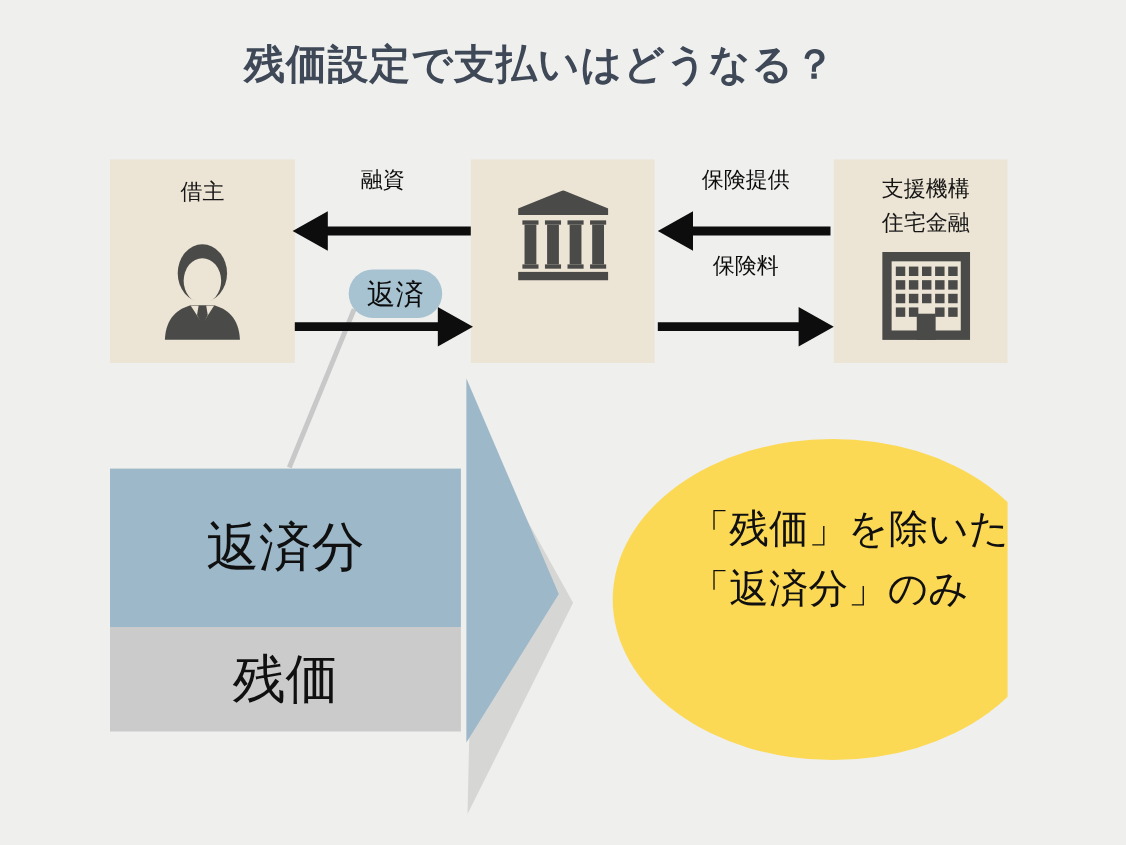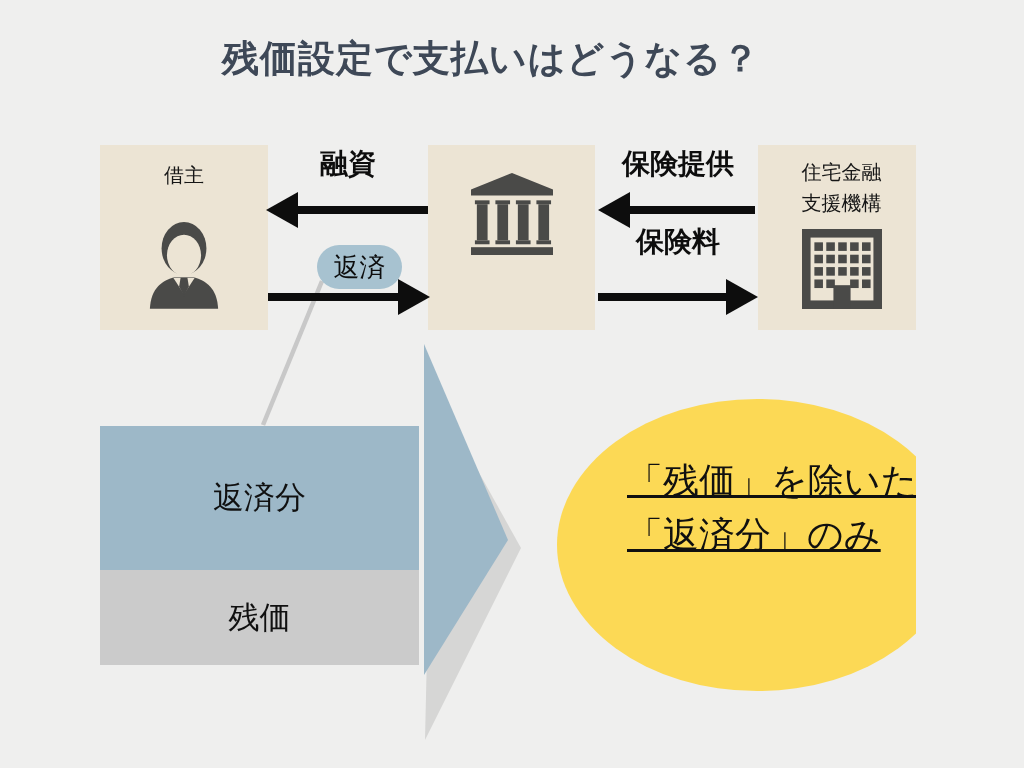--- a/index.html
+++ b/index.html
@@ -25,52 +25,52 @@
     text-align:center;font-weight:500;
   }
   #node-agency .label{margin-top:12px;}
   .node .icon{display:block;}
   #node-borrower .icon{margin-top:27px;}
   #node-bank .icon{margin-top:28px;}
   #node-agency .icon{margin-top:10px;}
   
   .flow-label{
     position:absolute;width:160px;text-align:center;
-    font-size:28px;line-height:32px;color:#0d0d0d;font-weight:700;
+    font-size:20px;line-height:32px;color:#0d0d0d;font-weight:400;
   }
   #label-loan{left:268px;top:148px;}
   #label-provision{left:598px;top:148px;}
   #label-premium{left:598px;top:226px;}
   
   .pill{
     position:absolute;left:317px;top:245px;width:85px;height:44px;
     border-radius:22px;background:#a7c2d0;z-index:4;
     display:flex;align-items:center;justify-content:center;
     font-size:26px;color:#0d0d0d;font-weight:400;
   }
   
   .lines{position:absolute;left:0;top:0;z-index:2;}
   
   .bar-label{
     position:absolute;left:100px;width:319px;z-index:4;
     display:flex;align-items:center;justify-content:center;
-    font-size:31px;color:#101010;
+    font-size:48px;color:#101010;
   }
   #repay-portion-label{top:426px;height:144px;}
   #residual-label{top:570px;height:95px;}
   
   .callout{
     position:absolute;left:557px;top:399px;width:400px;height:292px;
     border-radius:50%;background:#fcd955;z-index:1;
   }
   .callout-text{
     position:absolute;left:54px;top:55px;
     font-size:36px;line-height:54px;color:#101010;white-space:nowrap;
   }
-  .callout-text .indent{margin-left:16px;text-decoration:underline;}
+  .callout-text .indent{margin-left:16px;}
 </style>
 </head>
 <body>
 
 <div class="stage">
 
   <h1 class="title">残価設定で支払いはどうなる？</h1>
 
   <svg class="lines" width="1024" height="768" viewBox="0 0 1024 768">
 
@@ -134,22 +134,22 @@
             <rect x="69" y="32" width="11" height="37"></rect>
             <rect x="67" y="69" width="15" height="4"></rect>
         </g>
         <rect x="0" y="76" width="84" height="8"></rect>
       </svg>
     </span>
   </div>
 
   <div class="node" id="node-agency">
     <div class="label">
+      <div>支援機構</div>
       <div>住宅金融</div>
-      <div>支援機構</div>
     </div>
     <span class="icon">
       <svg width="80" height="80" viewBox="0 0 84 84">
         <rect x="0" y="0" width="84" height="84" fill="#4a4a48"></rect>
         <rect x="9" y="9" width="66" height="66" fill="#ece4d4"></rect>
         <g fill="#4a4a48">
           <rect x="13" y="14" width="9" height="9"></rect>
             <rect x="25.5" y="14" width="9" height="9"></rect>
             <rect x="38" y="14" width="9" height="9"></rect>
             <rect x="50.5" y="14" width="9" height="9"></rect>

